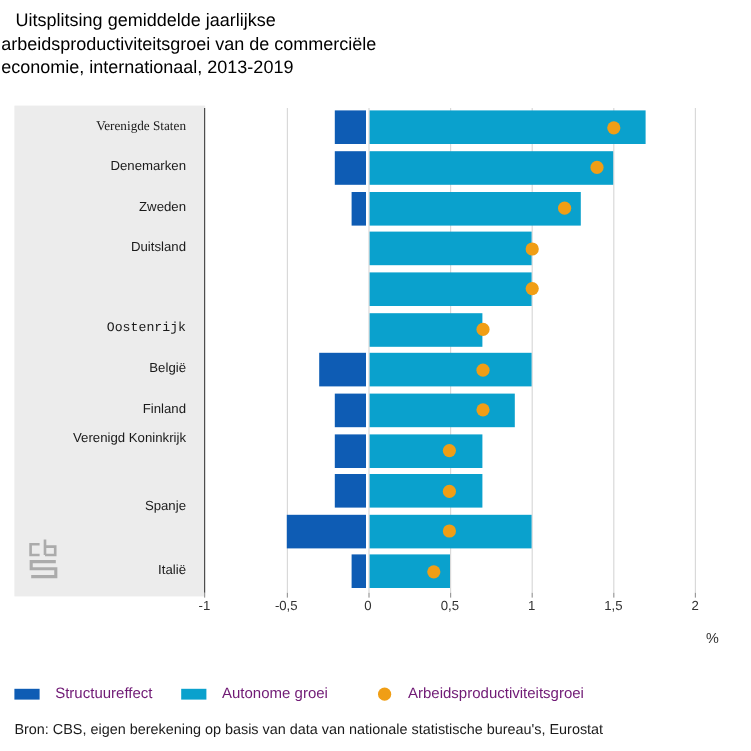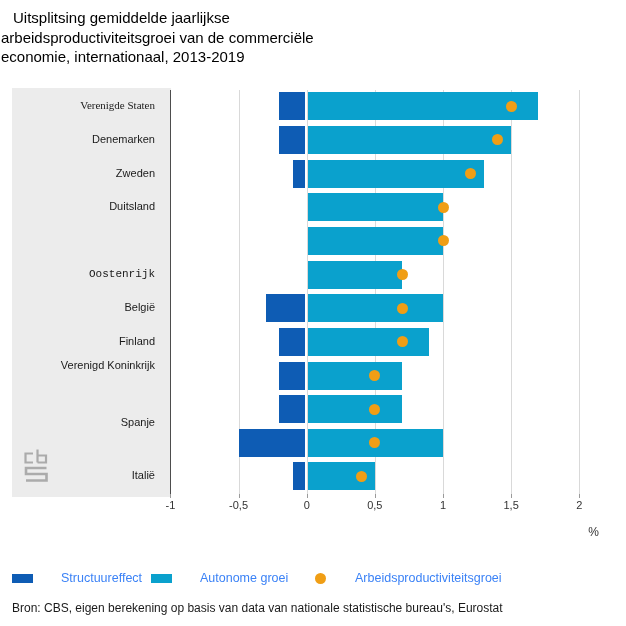--- a/index.html
+++ b/index.html
@@ -20,21 +20,21 @@
   .row-label { position:absolute; left:0; width:155px; text-align:right; font-size:11px; color:#1a1a1a; white-space:nowrap; }
   .row-label.bold { font-weight:bold; }
   .bar { position:absolute; height:28px; }
   .dot { position:absolute; width:11px; height:11px; border-radius:50%; }
   .logo { position:absolute; left:20px; top:360px; }
 
   .legend { position:absolute; left:0; top:566px; width:626px; height:24px; }
   .legend-item { position:absolute; top:0; display:flex; align-items:center; height:24px; }
   .legend-swatch { width:21px; height:9px; margin-right:13px; flex:0 0 auto; }
   .legend-dotswatch { width:11px; height:11px; border-radius:50%; margin-right:14px; flex:0 0 auto; }
-  .legend-label { font-size:12.5px; color:#3b82f6; white-space:nowrap;margin-left:15px; }
+  .legend-label { font-size:12.5px; color:#701a75; white-space:nowrap; }
 
   .source { position:absolute; left:12px; top:601px; font-size:12px; color:#1a1a1a; white-space:nowrap; }
 </style>
 </head>
 <body>
 
 <div class="title">
   <div class="l1">Uitsplitsing gemiddelde jaarlijkse</div>
   <div class="l2">arbeidsproductiviteitsgroei van de commerciële</div>
   <div class="l3">economie, internationaal, 2013-2019</div>

